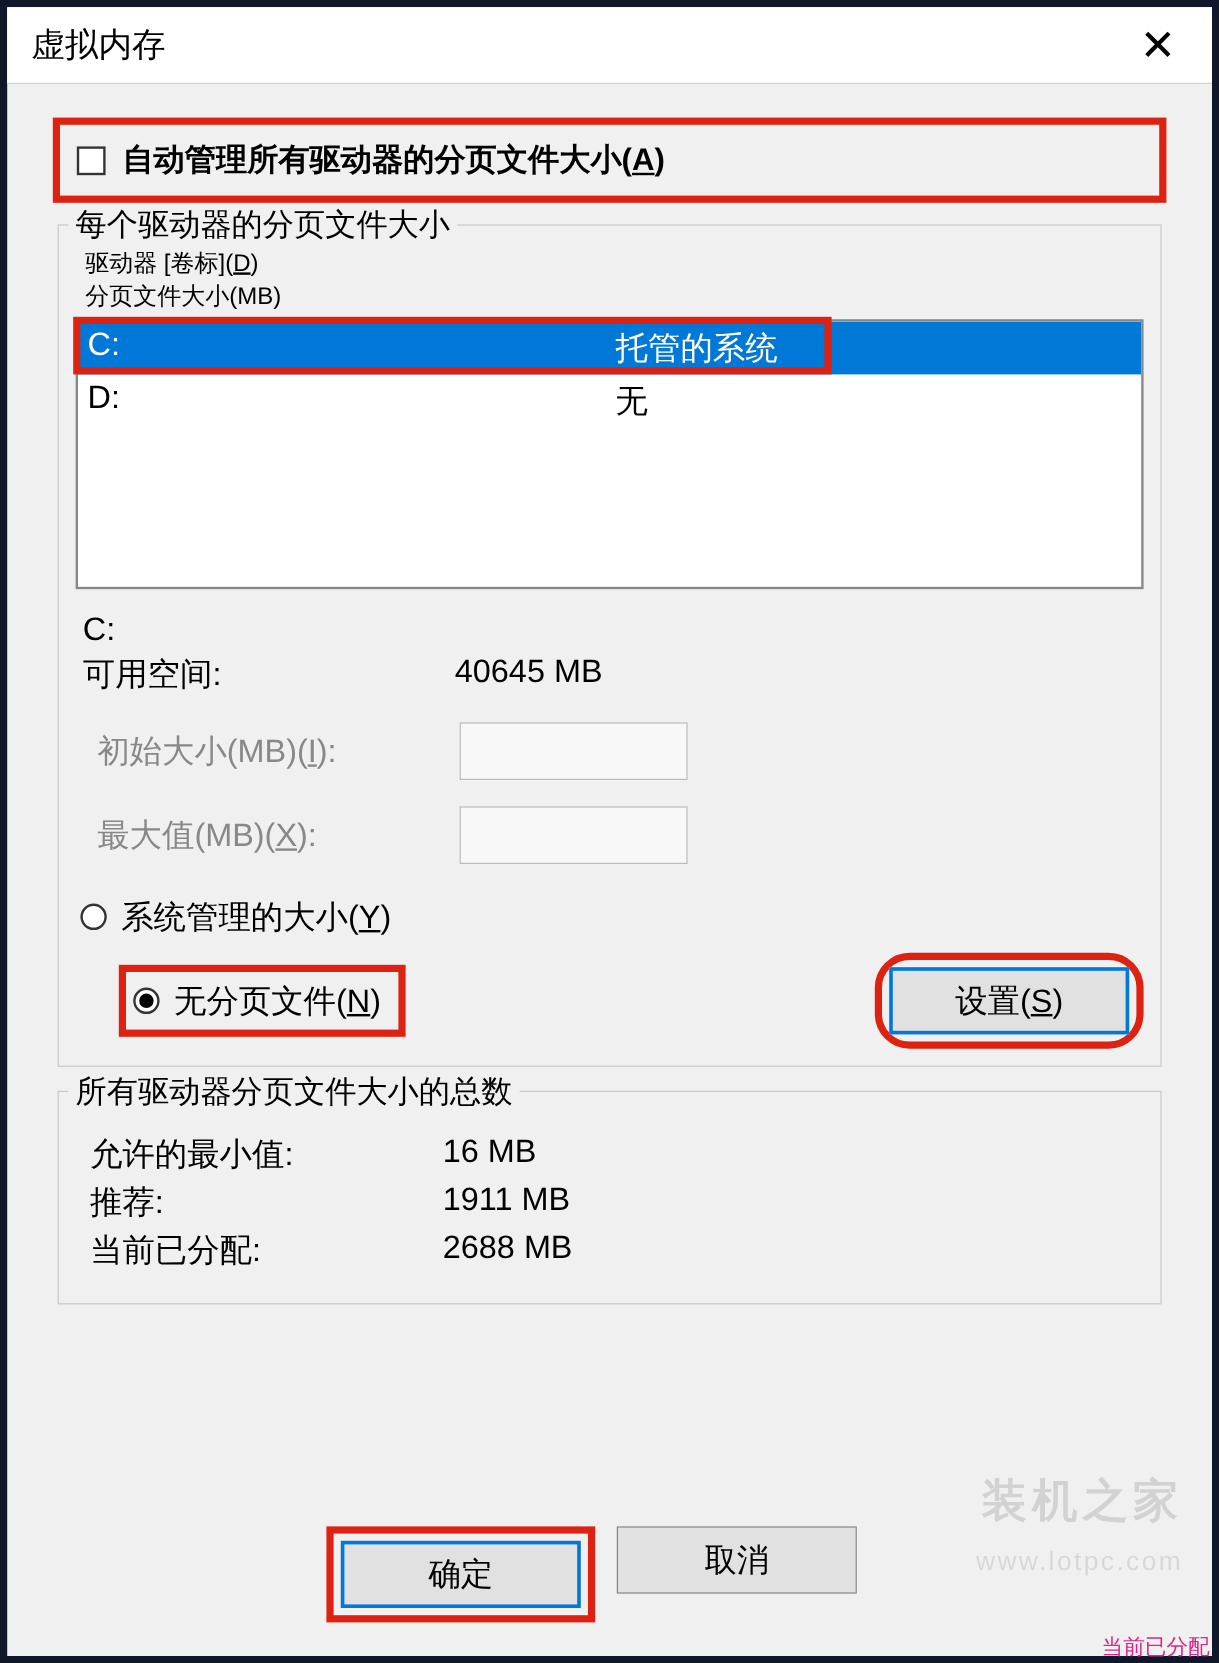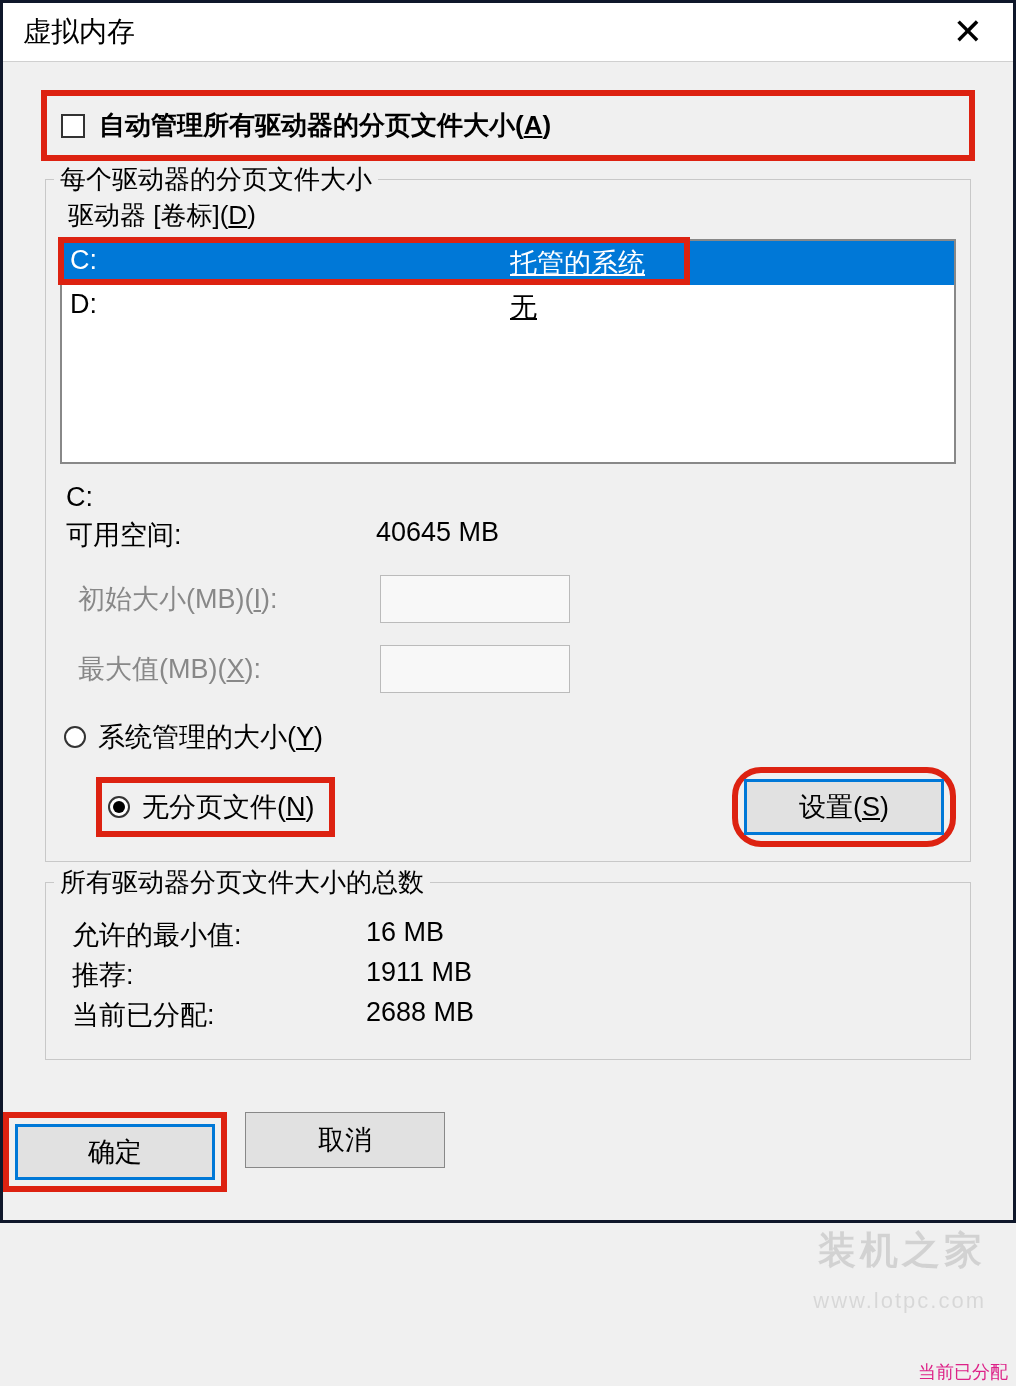--- a/index.html
+++ b/index.html
@@ -1,45 +1,45 @@
 <!DOCTYPE html>
 <html><head>
 <meta charset="utf-8">
 <style>
 * { box-sizing: border-box; margin: 0; padding: 0; font-family: 'Microsoft YaHei', 'Segoe UI', sans-serif; }
 body { background: #f0f0f0; width: 1016px; height: 1386px; position: relative; }
 
-.dialog { width: 1016px; height: 1223px; background: #f0f0f0; border: 3px solid #0f172a; display: flex; flex-direction: column; }
+.dialog { width: 1016px; height: 1386px; background: #f0f0f0; border: 6px solid #0f172a; display: flex; flex-direction: column; }
 
 .titlebar { height: 64px; display: flex; align-items: center; padding: 0 20px; background: #ffffff; border-bottom: 1px solid #d0d0d0; }
 .title-text { font-size: 28px; color: #000; }
 .close-btn { margin-left: auto; font-size: 36px; color: #000; cursor: pointer; font-weight: 300; padding: 0 10px; }
 
 .body-area { padding: 20px 30px 20px 30px; flex: 1; display: flex; flex-direction: column; }
 
 .redbox { border: 6px solid #d21; }
 
 .auto-manage-row { display: flex; align-items: center; padding: 12px 14px; margin: 8px 8px 18px 8px; }
 .checkbox { width: 24px; height: 24px; border: 2px solid #333; margin-right: 14px; background: #fff; }
 .auto-label { font-size: 26px; color: #000; font-weight: bold; }
 .mnemonic { text-decoration: underline; }
 
 .group { border: 1px solid #c8c8c8; margin: 0 12px 20px 12px; padding: 12px 14px 14px 14px; position: relative; }
 .group-legend { position: absolute; top: -18px; left: 8px; background: #f0f0f0; padding: 0 6px; font-size: 26px; color: #000; }
 
-.drive-header { display: flex; font-size: 26px; padding: 6px 4px 6px 8px; flex-direction: column; }
+.drive-header { display: flex; font-size: 20px; padding: 6px 4px 6px 8px; flex-direction: column; }
 .drive-header .col1 { width: 420px; }
 .drive-header .col2 { }
 
 .drive-list { border: 2px solid #888; background: #fff; height: 225px; overflow: hidden; }
 .drive-row { display: flex; font-size: 27px; padding: 4px 8px; }
 .drive-row.selected { background: #0078d7; color: #fff; }
 .drive-row .col1 { width: 420px; }
 .drive-row .col2 { flex: 1; text-align: left; }
-.drive-row .col2 span { margin-left: 20px; text-decoration: underline; }
+.drive-row .col2 span { margin-left: 20px; }
 
 .info-row { display: flex; font-size: 27px; margin: 4px 0; padding-left: 6px; }
 .info-row .label { width: 310px; }
 .info-row .value { }
 
 .radio-row { display: flex; align-items: center; font-size: 27px; padding: 6px 4px; }
 .radio { width: 22px; height: 22px; border: 2px solid #333; border-radius: 50%; margin-right: 12px; display: flex; align-items: center; justify-content: center; background: #fff; }
 .radio.checked::after { content: ''; width: 12px; height: 12px; background: #000; border-radius: 50%; }
 
 .size-row { display: flex; align-items: center; font-size: 27px; padding: 6px 4px; color: #888; }
@@ -47,21 +47,21 @@
 .size-input { width: 190px; height: 48px; border: 1px solid #bbb; background: #f8f8f8; }
 
 .set-row { display: flex; align-items: center; margin-top: 6px; margin-left: 36px; }
 .no-page-box { display: inline-flex; align-items: center; padding: 6px 14px 6px 6px; }
 
 .set-btn-box { margin-left: auto; border-radius: 29px; }
 .set-btn { width: 200px; height: 56px; border: 3px solid #0078d7; background: #e1e1e1; font-size: 27px; cursor: pointer; }
 
 .totals .info-row .label { width: 300px; padding-left: 6px; }
 
-.button-row { display: flex; justify-content: flex-start; padding: 12px 30px 28px 0; gap: 18px; }
+.button-row { display: flex; justify-content: center; padding: 12px 30px 28px 0; gap: 18px; }
 .ok-btn-box { }
 .ok-btn { width: 200px; height: 56px; border: 3px solid #0078d7; background: #e1e1e1; font-size: 27px; cursor: pointer; }
 .cancel-btn { width: 200px; height: 56px; border: 1px solid #888; background: #e1e1e1; font-size: 27px; cursor: pointer; }
 
 .watermark1 { position: absolute; right: 30px; bottom: 110px; font-size: 38px; color: rgba(0,0,0,0.12); font-weight: bold; letter-spacing: 4px; }
 .watermark2 { position: absolute; right: 30px; bottom: 72px; font-size: 22px; color: rgba(0,0,0,0.10); letter-spacing: 2px; }
 .watermark3 { position: absolute; right: 8px; bottom: 2px; font-size: 18px; color: #d28; font-weight: 500; }
 
 .drive-list-wrap { position: relative; }
 .c-redbox { position: absolute; top: -2px; left: -2px; width: 632px; height: 48px; border: 6px solid #d21; pointer-events: none; }
@@ -85,20 +85,21 @@
       </div>
     </div>
 
     <div class="group">
       <div class="group-legend">每个驱动器的分页文件大小</div>
 
       <div class="drive-header">
         <div class="col1">
           <span>驱动器 [卷标](</span><span class="mnemonic">D</span><span>)</span>
         </div>
+        <div class="col2">分页文件大小(MB)</div>
       </div>
 
       <div class="drive-list-wrap">
         <div class="drive-list">
           <div class="drive-row selected">
             <div class="col1">C:</div>
             <div class="col2"><span>托管的系统</span></div>
           </div>
           <div class="drive-row">
             <div class="col1">D:</div>

